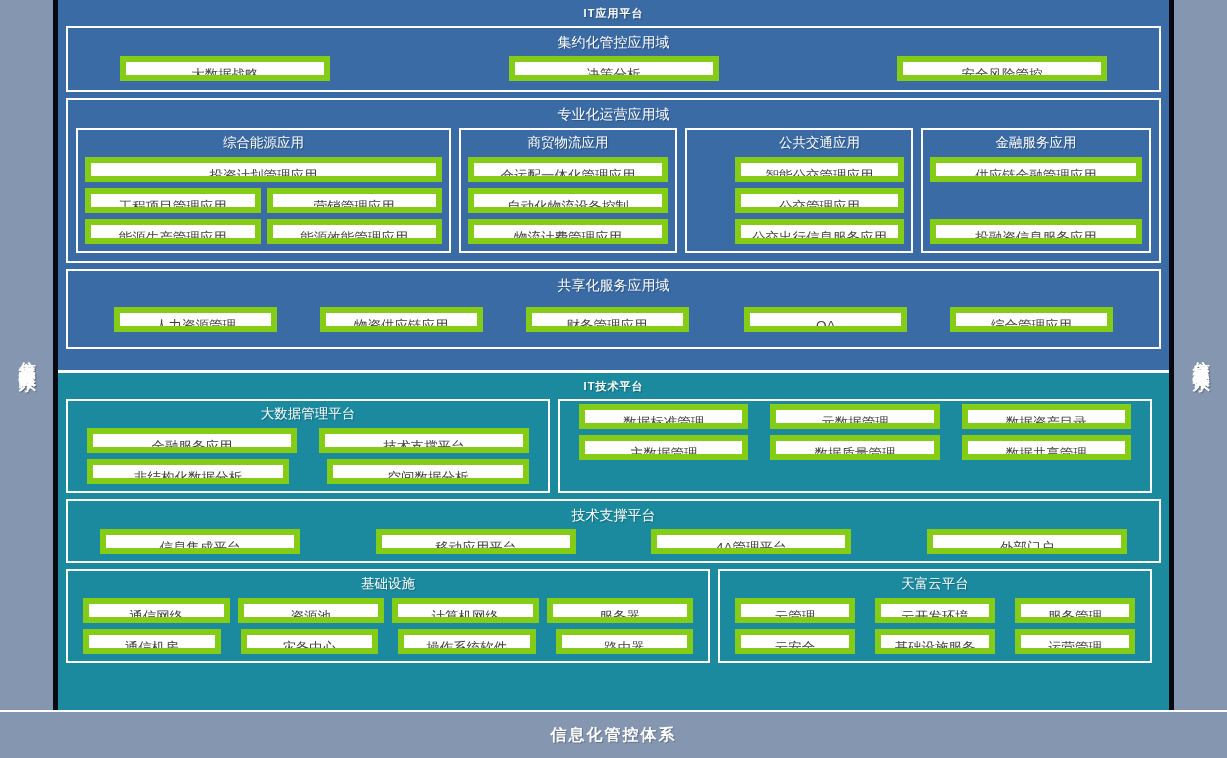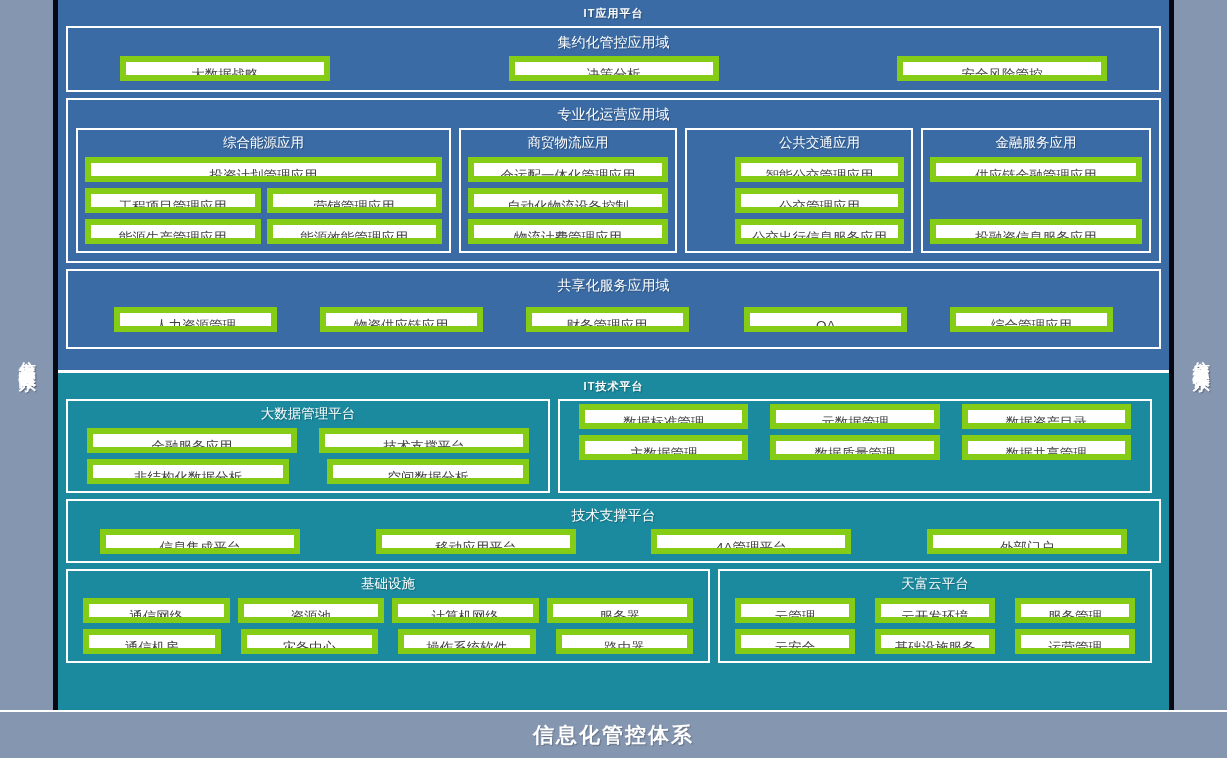--- a/index.html
+++ b/index.html
@@ -57,21 +57,21 @@
   
   #bottom-band {
     position: absolute;
     left: 0;
     top: 712px;
     width: 1227px;
     height: 46px;
     background: #8596b1;
     color: #ffffff;
     font-weight: bold;
-    font-size: 21px;
+    font-size: 16px;
     letter-spacing: 2px;
     display: flex;
     align-items: center;
     justify-content: center;
     text-shadow: 1px 1px 1px rgba(0,0,0,0.25);
   }
 
   
   .platform {
     position: absolute;

